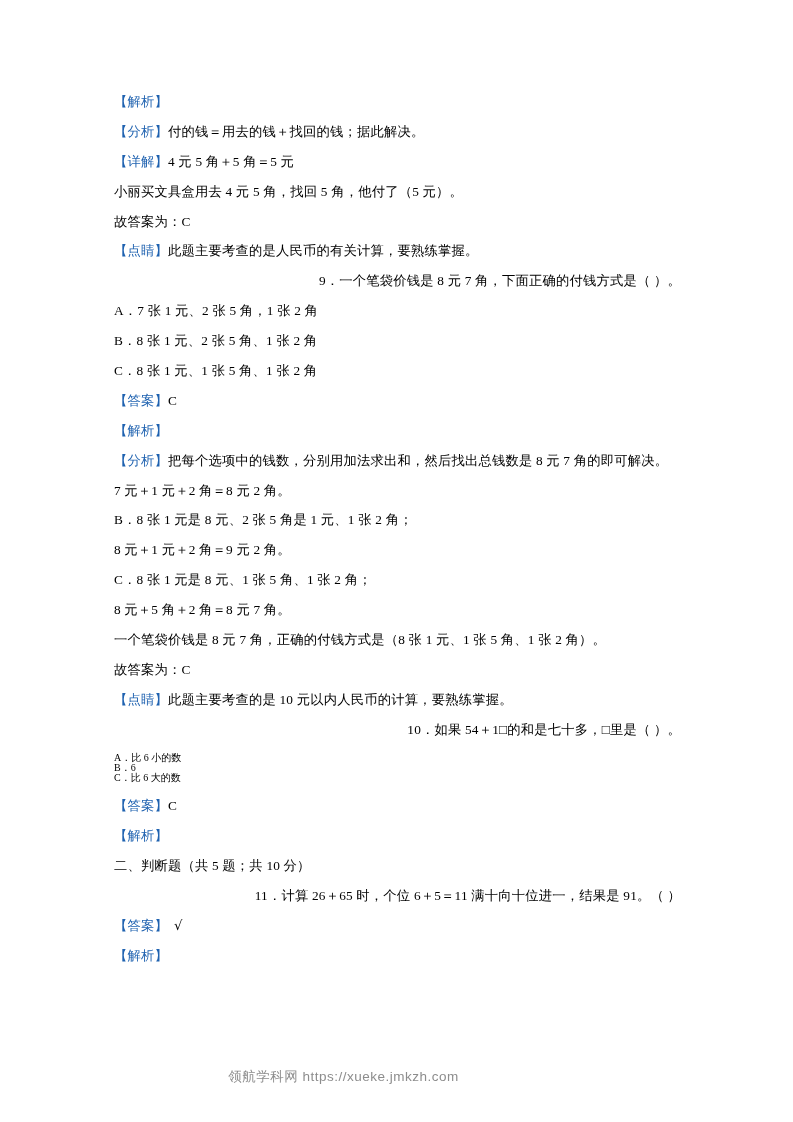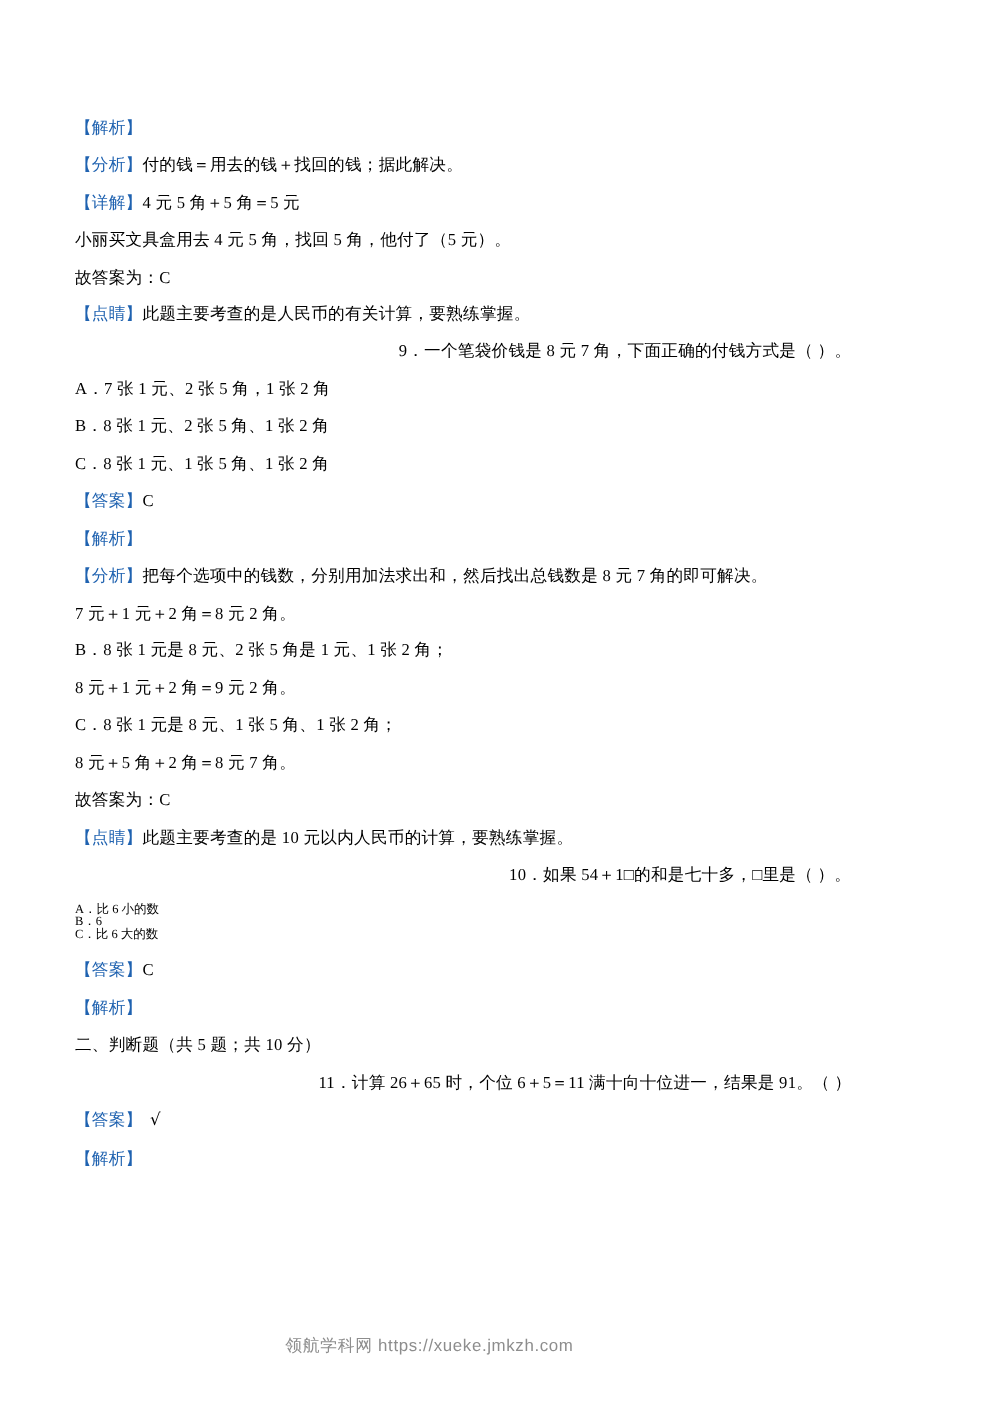--- a/index.html
+++ b/index.html
@@ -14,21 +14,21 @@
     color: #000000;
     position: relative;
     overflow: hidden;
   }
   .page {
     position: absolute;
     top: 0; left: 0;
     width: 793px;
     height: 1122px;
     box-sizing: border-box;
-    padding: 95px 112px 0 60px;
+    padding: 95px 112px 0 114px;
   }
   .line {
     font-size: 13.3px;
     line-height: 1.0;
     margin: 0 0 16.6px 0;
     white-space: nowrap;
     letter-spacing: 0.2px;
   }
   .tag {
     color: #1f62b0;
@@ -142,20 +142,23 @@
   </div>
 
   <div class="line">
     <span class="blk">C．8 张 1 元是 8 元、1 张 5 角、1 张 2 角；</span>
   </div>
 
   <div class="line">
     <span class="blk">8 元＋5 角＋2 角＝8 元 7 角。</span>
   </div>
 
+  <div class="line">
+    <span class="blk">一个笔袋价钱是 8 元 7 角，正确的付钱方式是（8 张 1 元、1 张 5 角、1 张 2 角）。</span>
+  </div>
 
   <div class="line">
     <span class="blk">故答案为：C</span>
   </div>
 
   <div class="line">
     <span class="tag">【点睛】</span><span class="blk">此题主要考查的是 10 元以内人民币的计算，要熟练掌握。</span>
   </div>
 
   <div class="line q-line">

